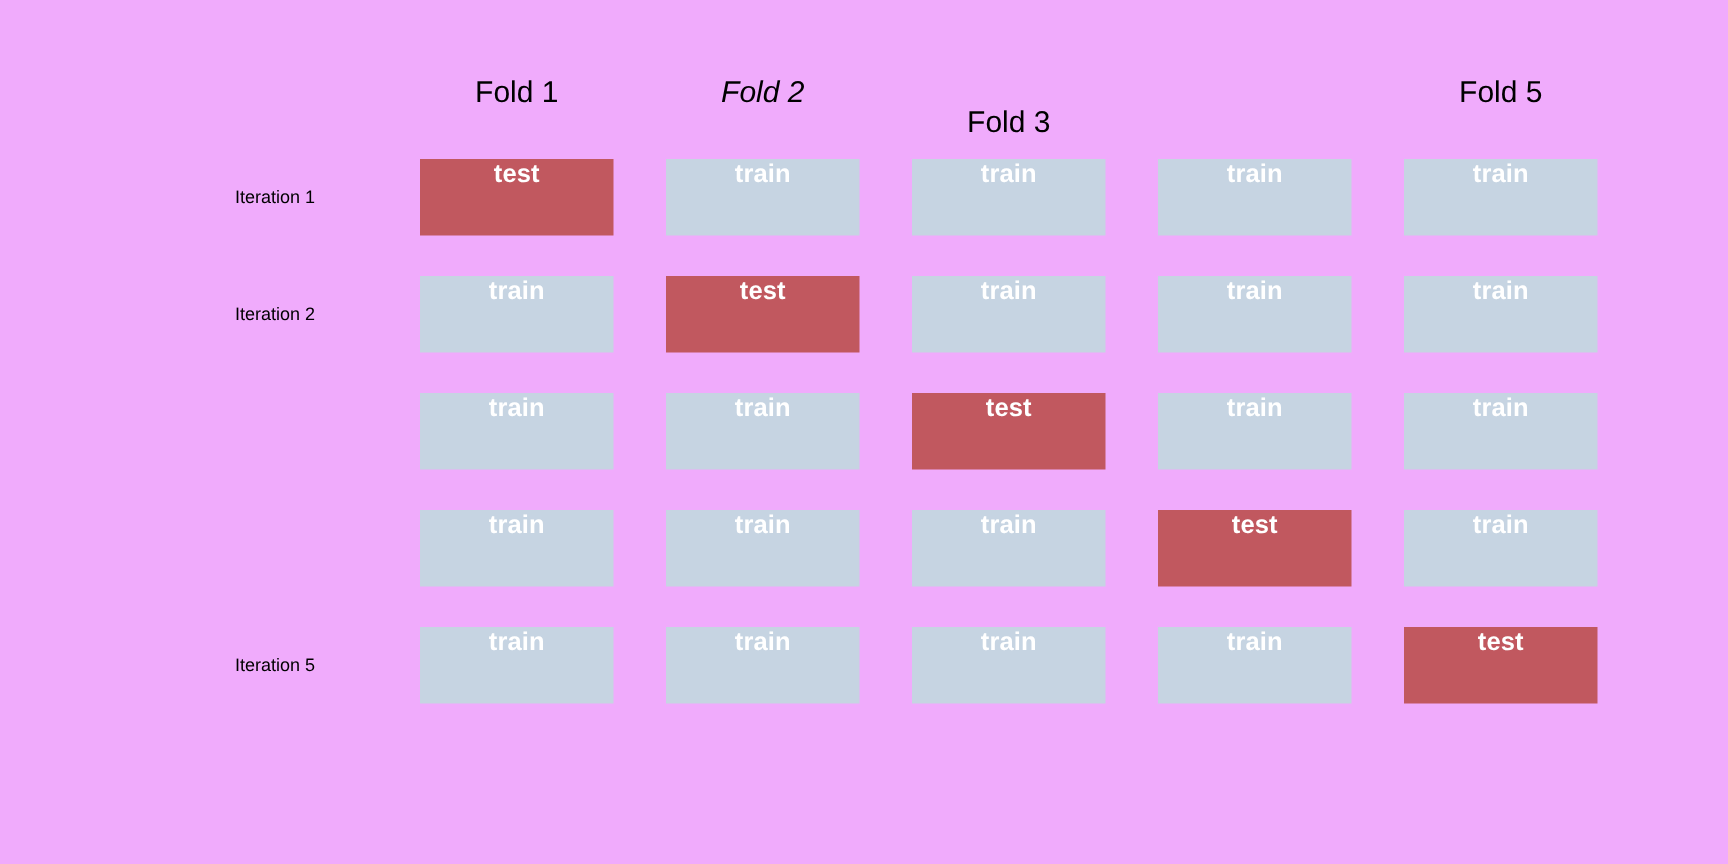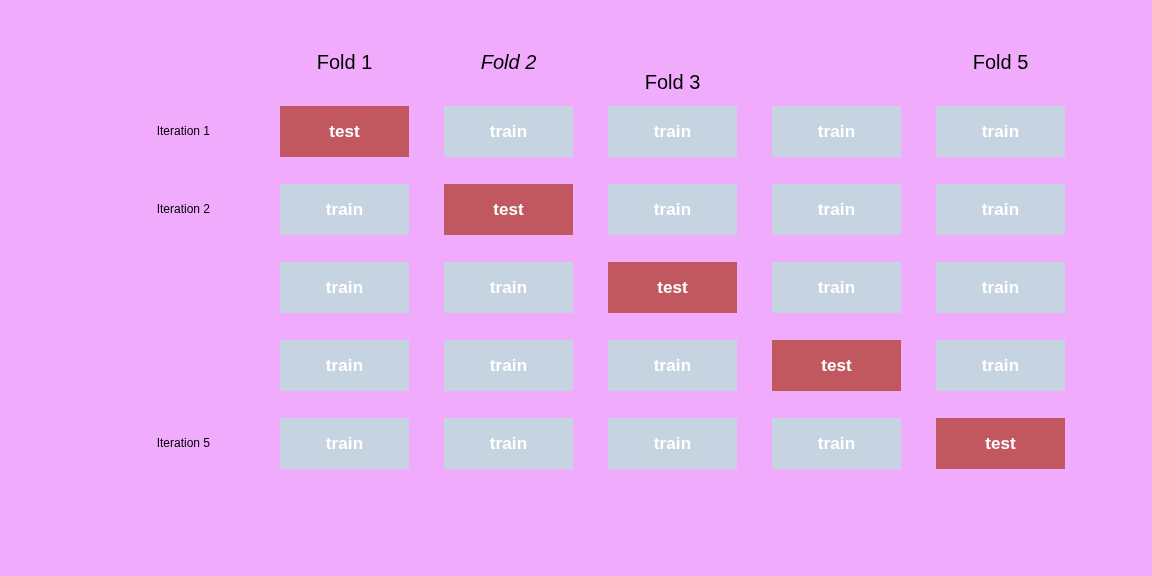--- a/index.html
+++ b/index.html
@@ -47,21 +47,21 @@
     font-weight: 400;
     white-space: nowrap;
   }
 
   
   .cell {
     position: absolute;
     width: 129px;
     height: 51px;
     display: flex;
-    align-items: center;
+    align-items: flex-start;
     justify-content: center;
     font-size: 17px;
     font-weight: bold;
     color: #ffffff;
     letter-spacing: 0.1px;
     box-sizing: border-box;
   }
   .cell.train { background: #c6d4e2; }
   .cell.test  { background: #c1585f; }
 

